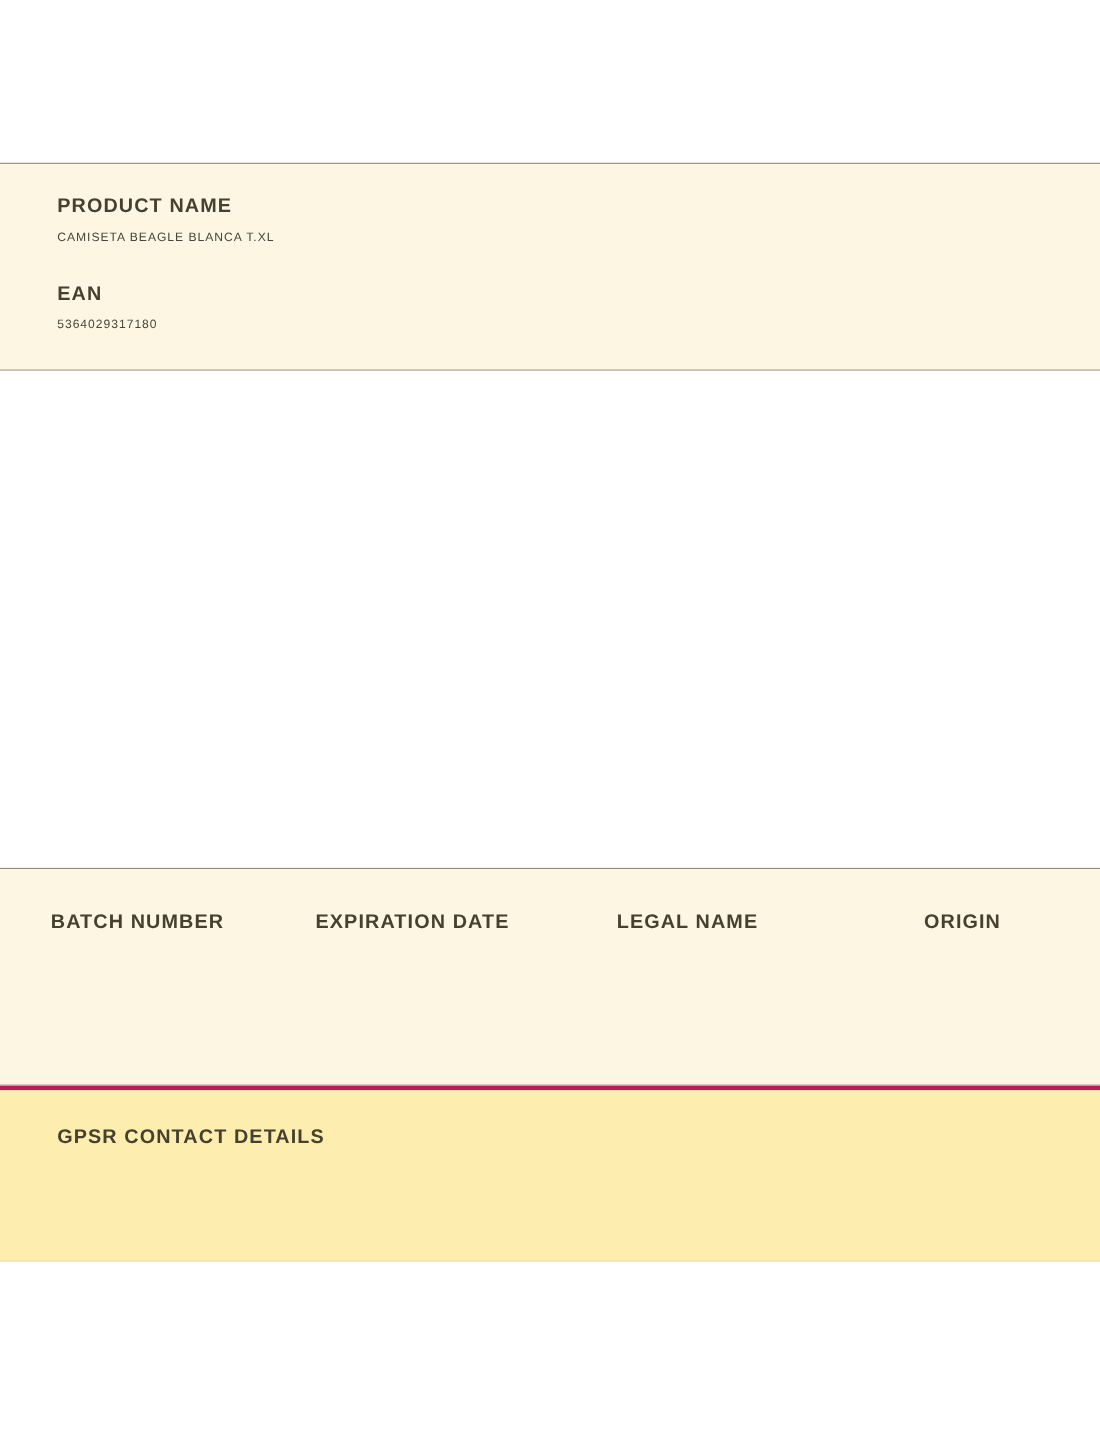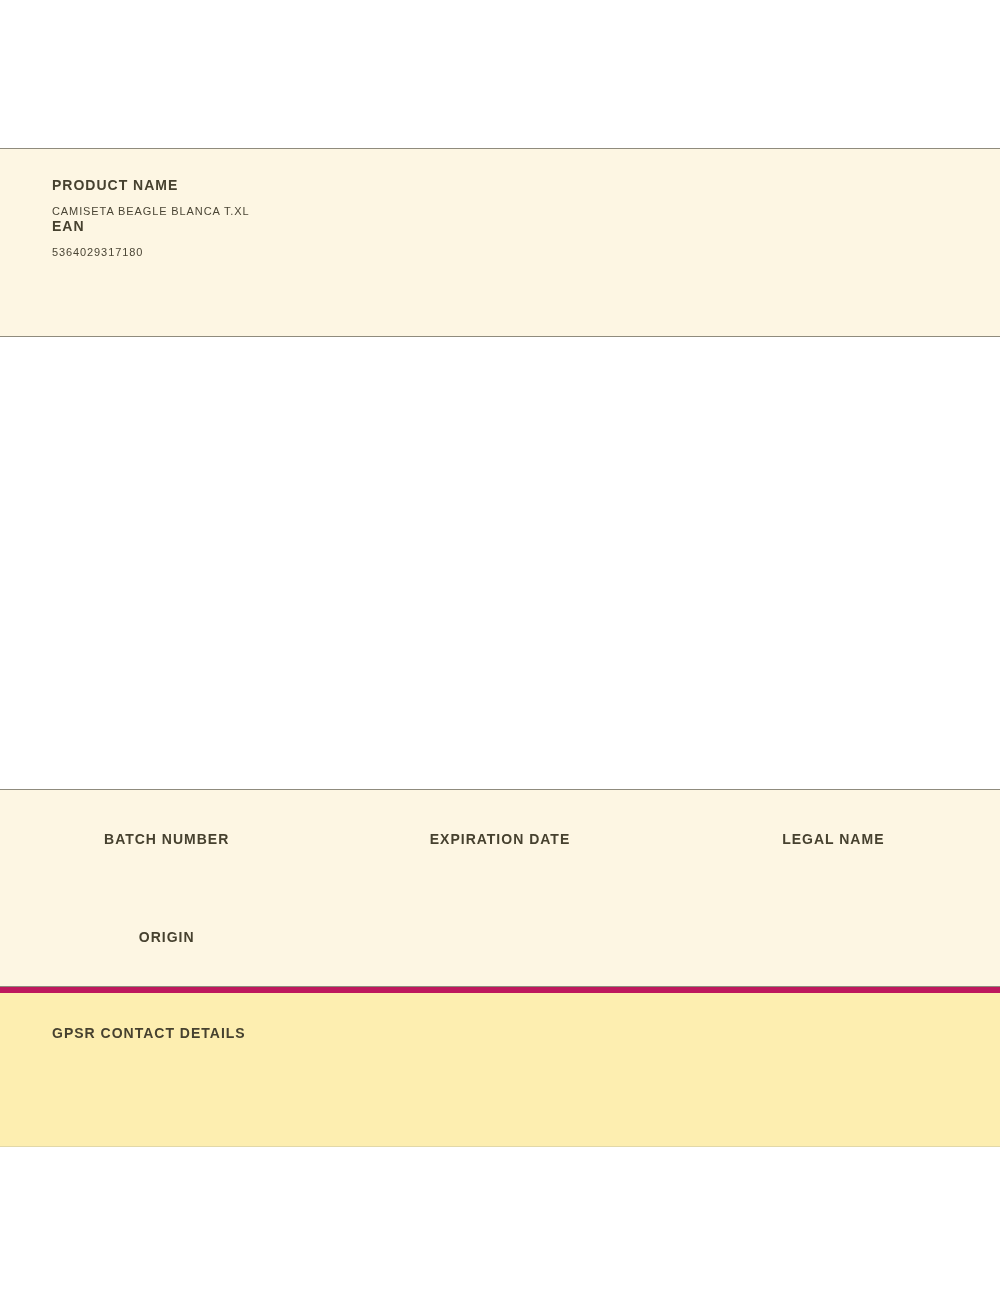--- a/index.html
+++ b/index.html
@@ -30,75 +30,76 @@
 
   
   .band-product {
     background: #fdf6e3;
     border-top: 1px solid #8f8b7d;
     border-bottom: 1px solid #8f8b7d;
     padding: 28px 52px 30px 52px;
     height: 189px;
   }
   .field-label {
-    font-size: 14px;
+    font-size: 18px;
     font-weight: bold;
     letter-spacing: 1.0px;
     color: #46412f;
     text-transform: uppercase;
     margin: 0 0 11px 0;
     line-height: 1.2;
   }
   .field-value {
     font-size: 11px;
     letter-spacing: 0.9px;
     color: #4a4535;
     margin: 0;
     line-height: 1.2;
   }
   .field-block + .field-block {
+    margin-top: 34px;
   }
 
   
   .band-empty {
     height: 452px;
     background: #ffffff;
   }
 
   
   .band-details {
     background: #fdf6e3;
     border-top: 1px solid #8f8b7d;
     border-bottom: 1px solid #8f8b7d;
     height: 198px;
     padding: 0;
     position: relative;
   }
   .details-grid {
     display: grid;
-    grid-template-columns: 1fr 1fr 1fr;
+    grid-template-columns: 1fr 1fr 1fr 1fr;
     grid-template-rows: 1fr 1fr;
     height: 100%;
     width: 100%;
     align-items: center;
     justify-items: center;
   }
   .details-cell {
     text-align: center;
     padding: 0 10px;
   }
   .details-cell .field-label {
     margin: 0;
   }
   .details-row1 { align-self: center; }
 
   
   .band-gpsr {
     background: #fdeeb0;
-    border-top: 6px solid #be185d;
+    border-top: 4px solid #be185d;
     border-bottom: 1px solid #e2d8a8;
     height: 160px;
     padding: 32px 52px 0 52px;
   }
 
   
   .bottom-gap {
     background: #ffffff;
     height: 153px;
   }

